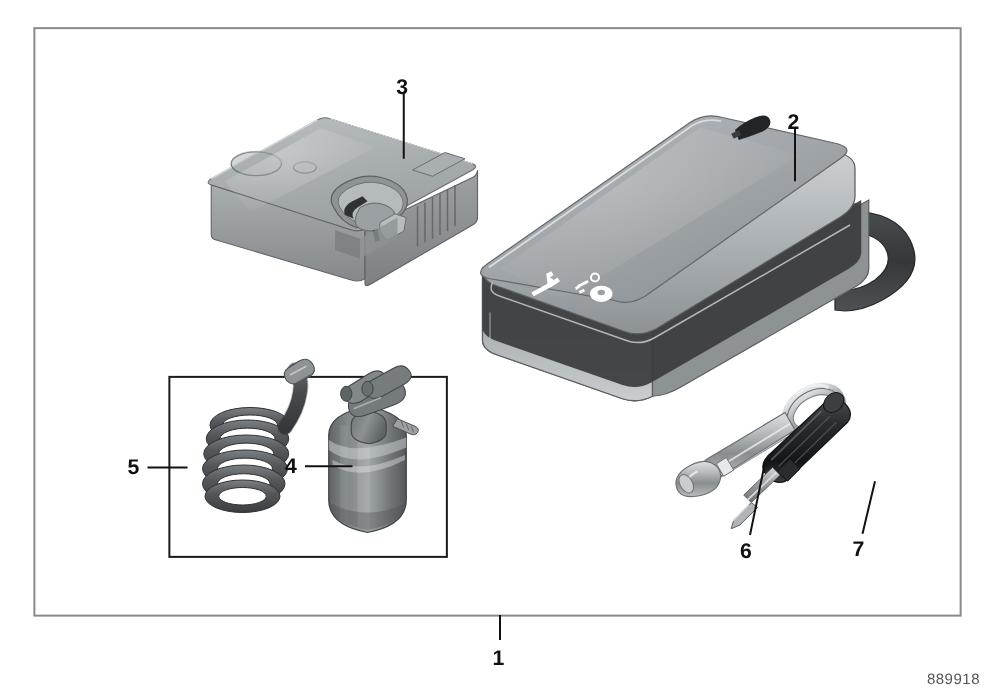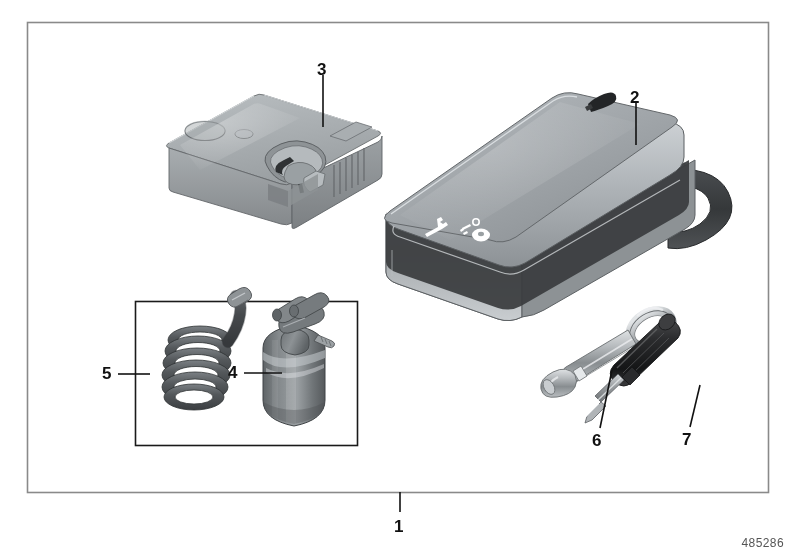--- a/index.html
+++ b/index.html
@@ -345,15 +345,15 @@
   </svg>
 
   <div class="callout" style="left:394px;top:518px;">1</div>
   <div class="callout" style="left:630px;top:89px;">2</div>
   <div class="callout" style="left:317px;top:61px;">3</div>
   <div class="callout" style="left:228px;top:364px;">4</div>
   <div class="callout" style="left:102px;top:365px;">5</div>
   <div class="callout" style="left:592px;top:432px;">6</div>
   <div class="callout" style="left:682px;top:431px;">7</div>
 
-  <div id="partnum">485286</div>
+  <div id="partnum">889918</div>
 
 </div>
 
 </body></html>

